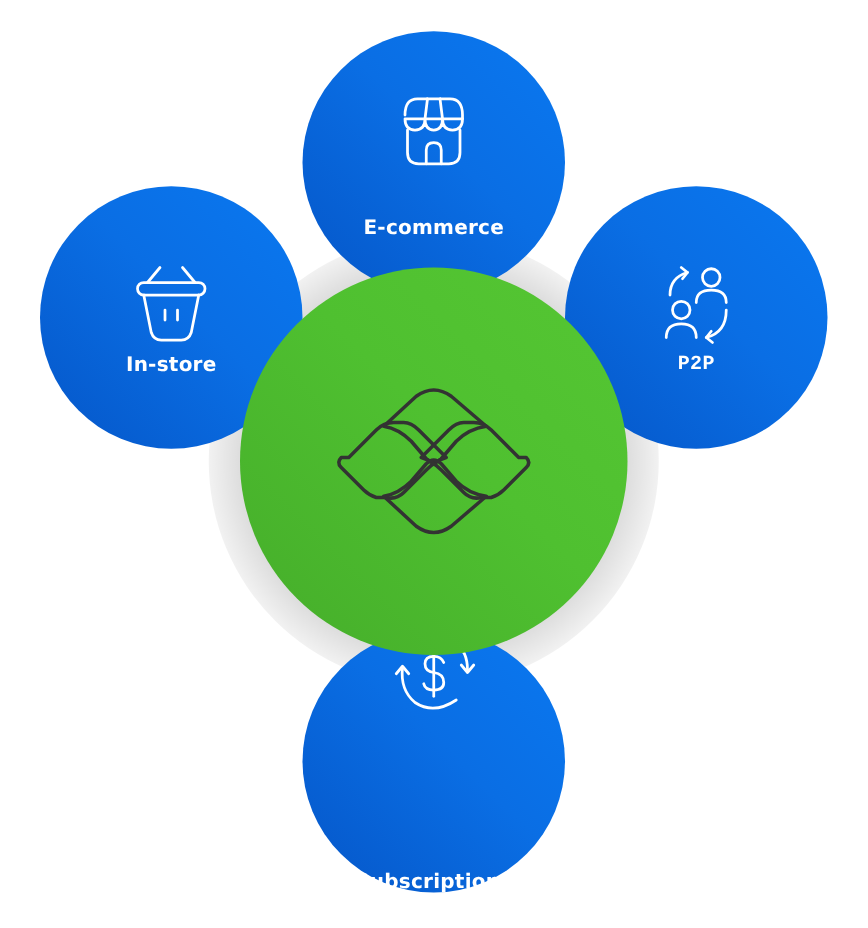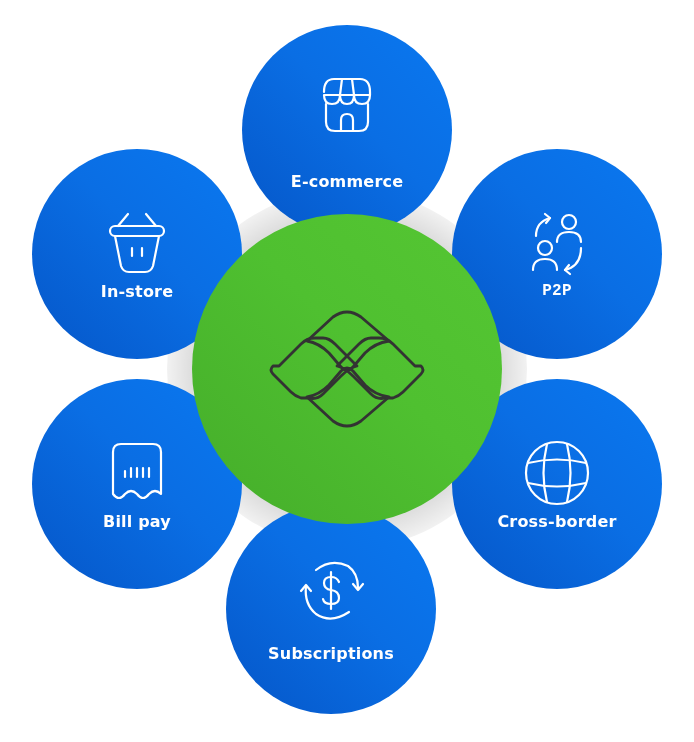--- a/index.html
+++ b/index.html
@@ -69,42 +69,23 @@
         <path d="M35 34 Q35 24 47 24 Q59 24 59 34"></path>
         <circle cx="23" cy="40" r="7"></circle>
         <path d="M11 62 Q11 51 23 51 Q35 51 35 62"></path>
         <path d="M59 40 Q59 58 43 62"></path>
         <path d="M47 57 L43 62 L48 66"></path>
       </svg>
     </div>
     <div class="label">P2P</div>
   </div>
 
-  <div class="node" style="left:32px; top:379px;">
-    <div class="icon">
-      <svg viewBox="0 0 70 70" fill="none" stroke="#fff" stroke-width="2.2" stroke-linecap="round" stroke-linejoin="round">
-        <path d="M11 56 V14 Q11 6 19 6 H51 Q59 6 59 14 V56 Q53 50 47 56 Q41 64 35 56 Q29 50 23 56 Q17 64 11 56 Z"></path>
-        <path d="M23 33 V39 M29 30 V39 M35 30 V39 M41 30 V39 M47 30 V39"></path>
-      </svg>
-    </div>
-    <div class="label">Bill pay</div>
-  </div>
 
-  <div class="node" style="left:452px; top:379px;">
-    <div class="icon">
-      <svg viewBox="0 0 70 70" fill="none" stroke="#fff" stroke-width="2.2" stroke-linecap="round" stroke-linejoin="round">
-        <circle cx="35" cy="35" r="31"></circle>
-        <path d="M25 6 Q18 35 25 64 M45 6 Q52 35 45 64"></path>
-        <path d="M6 25 Q35 18 64 25 M6 45 Q35 52 64 45"></path>
-      </svg>
-    </div>
-    <div class="label">Cross-border</div>
-  </div>
 
-  <div class="node bottom" style="left:226px; top:504px;">
+  <div class="node bottom" style="left:242px; top:504px;justify-content:space-between;">
     <div class="icon">
       <svg viewBox="0 0 70 70" fill="none" stroke="#fff" stroke-width="2.2" stroke-linecap="round" stroke-linejoin="round">
         <path d="M20 14 Q35 2 52 10 Q62 17 62 32"></path>
         <path d="M57 28 L62 34 L67 28"></path>
         <path d="M10 30 Q8 48 20 58 Q35 68 53 56"></path>
         <path d="M5 35 L10 29 L15 35"></path>
         <path d="M43 26 Q41 21 35 21 Q28 21 28 27 Q28 33 35 34 Q43 35 43 42 Q43 48 35 48 Q28 48 27 43"></path>
         <path d="M35 16 V53"></path>
       </svg>
     </div>

